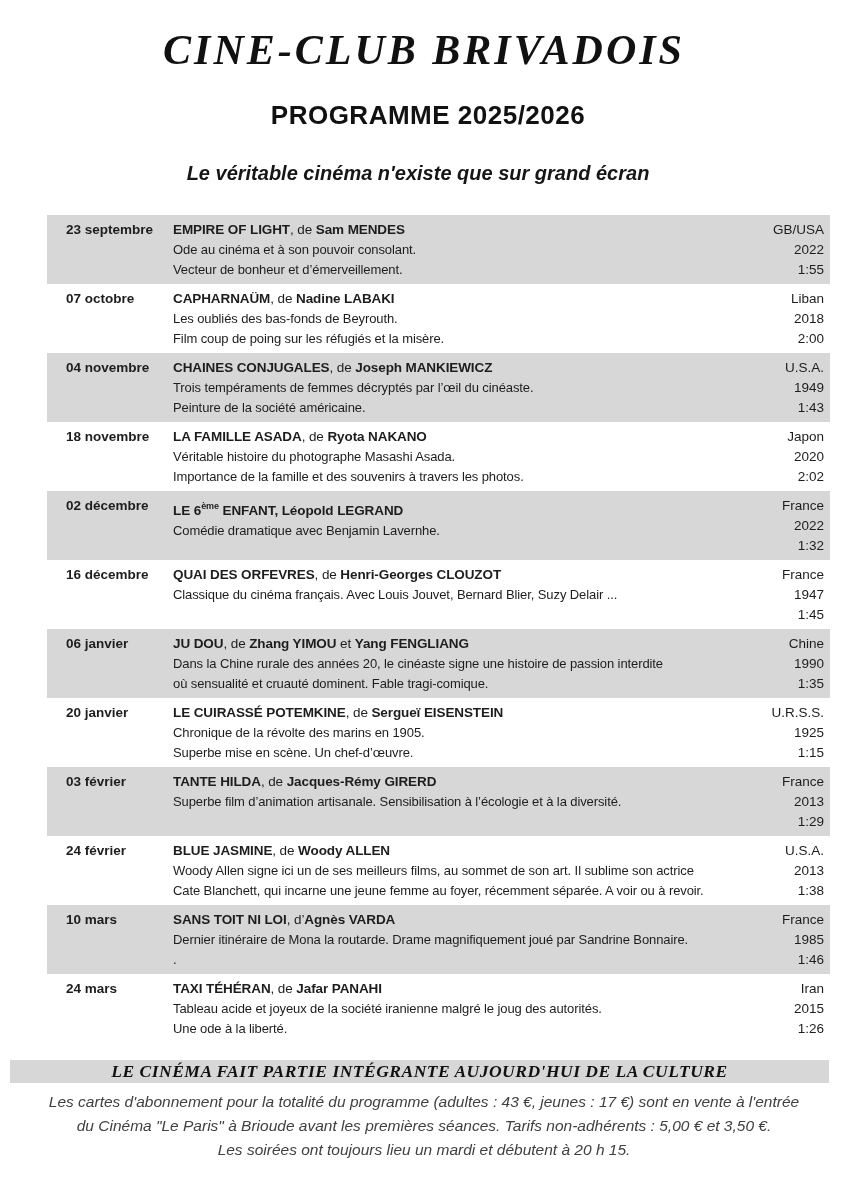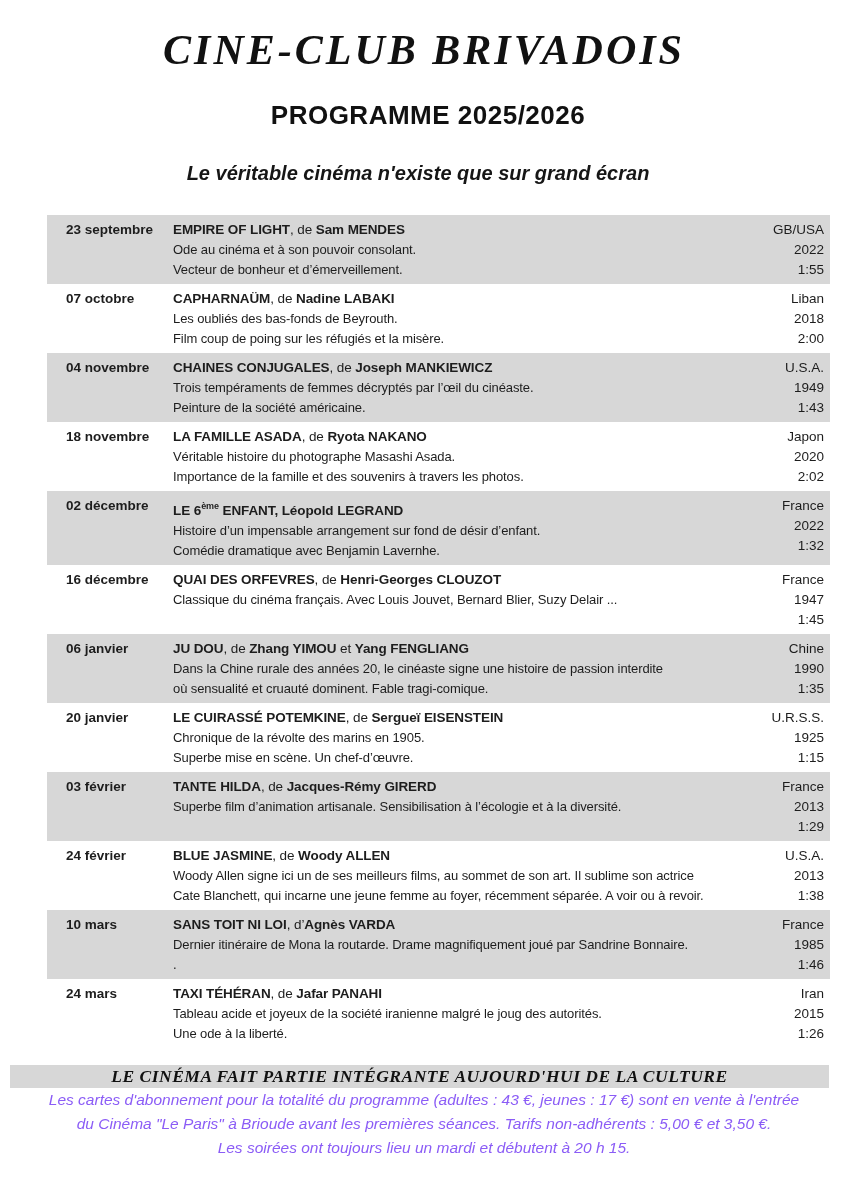--- a/index.html
+++ b/index.html
@@ -69,24 +69,25 @@
     margin: 17px 19px 0 10px;
     background: var(--row-shade, #d7d7d7);
     text-align: center;
     font-family: "Liberation Serif", "DejaVu Serif", serif;
     font-style: italic; font-weight: 700;
     font-size: 17.5px; line-height: 23px;
     letter-spacing: 0.5px;
     color: #111;
   }
   .footer-notes {
+    margin-top: 7px;
     text-align: center;
     font-style: italic;
     font-size: 15.5px; line-height: 24px;
-    color: #8b5cf6;
+    color: #404040;
   }
 </style>
 </head>
 <body style="--row-shade: #d7d7d7; --text-color: #1d1d1d;">
 
 <div class="page">
   <h1 class="main-title">CINE-CLUB BRIVADOIS</h1>
   <h2 class="prog-title">PROGRAMME 2025/2026</h2>
   <h3 class="subtitle">Le véritable cinéma n'existe que sur grand écran</h3>
 
@@ -144,21 +145,20 @@
       <div>Japon</div>
       <div>2020</div>
       <div>2:02</div>
     </div>
   </div>
 
   <div class="film-row shaded">
     <div class="col-date">02 décembre</div>
     <div class="col-main">
       <div class="title-line"><span class="b">LE 6</span><sup class="b">ème</sup><span class="b"> ENFANT, </span><span class="b">Léopold LEGRAND</span></div>
-    <div class="desc-line">Histoire d’un impensable arrangement sur fond de désir d’enfant.</div>
           <div class="desc-line">Comédie dramatique avec Benjamin Lavernhe.</div>
         </div>
     <div class="col-right">
       <div>France</div>
       <div>2022</div>
       <div>1:32</div>
     </div>
   </div>
 
   <div class="film-row">

